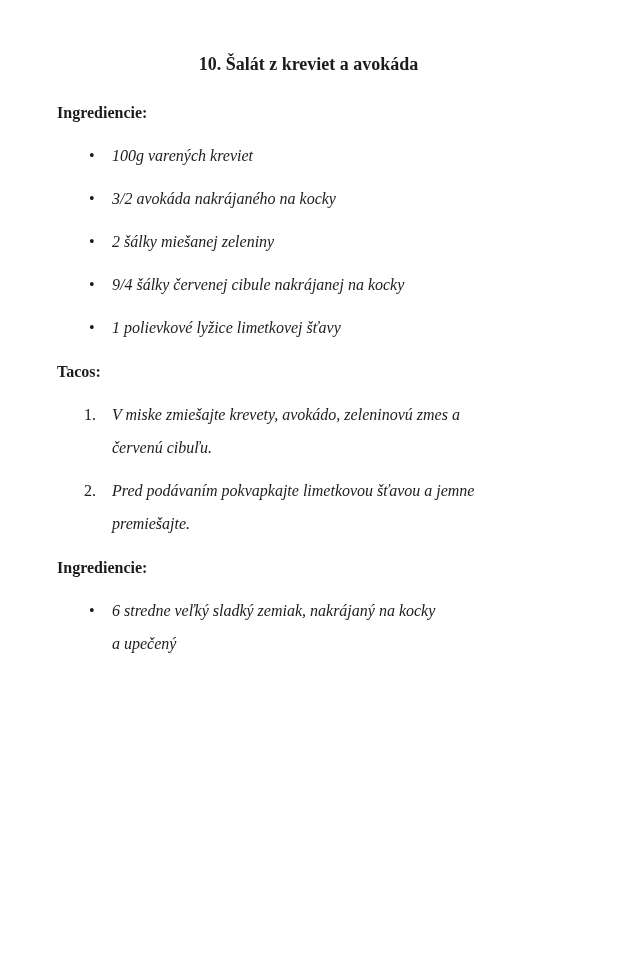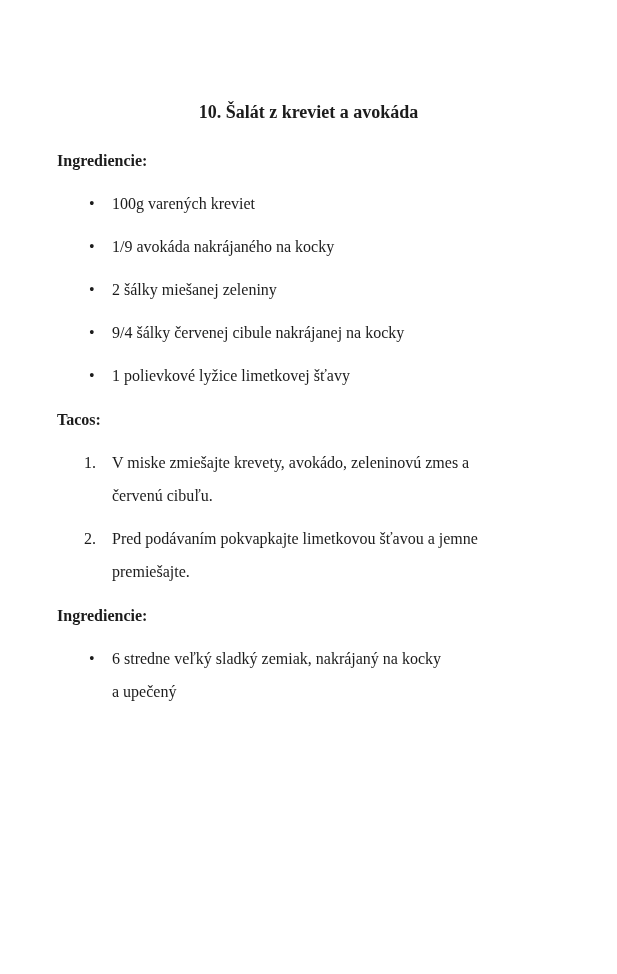--- a/index.html
+++ b/index.html
@@ -9,21 +9,21 @@
   }
   .page {
     position: relative;
     width: 617px;
     height: 874px;
     margin: 0 auto;
     background: #ffffff;
     color: #1c1c1c;
     font-family: "Liberation Serif", "DejaVu Serif", serif;
     box-sizing: border-box;
-    padding: 100px 57px 0 57px;
+    padding: 52px 57px 0 57px;
     overflow: hidden;
   }
   .recipe-title {
     font-size: 18px;
     line-height: 24px;
     font-weight: bold;
     text-align: center;
     margin: 0 0 27px 0;
   }
   .recipe-title.second {
@@ -51,39 +51,40 @@
     left: -23px;
     top: 0;
     line-height: 33px;
   }
   li.step-item .marker {
     left: -28px;
   }
   li .txt {
     display: block;
     white-space: pre-line;
+    font-style: italic;
   }
 </style>
 </head>
 <body>
 
 <div class="page">
 
   <h1 class="recipe-title">10. Šalát z kreviet a avokáda</h1>
 
   <h2 class="subhead">Ingrediencie:</h2>
 
   <ul class="ing-list">
     <li class="ing-item">
       <span class="marker">•</span>
       <span class="txt">100g varených kreviet</span>
     </li>
     <li class="ing-item">
       <span class="marker">•</span>
-      <span class="txt">1/9 avokáda nakrájaného na kocky</span>
+      <span class="txt">3/2 avokáda nakrájaného na kocky</span>
     </li>
     <li class="ing-item">
       <span class="marker">•</span>
       <span class="txt">2 šálky miešanej zeleniny</span>
     </li>
     <li class="ing-item">
       <span class="marker">•</span>
       <span class="txt">9/4 šálky červenej cibule nakrájanej na kocky</span>
     </li>
     <li class="ing-item">

